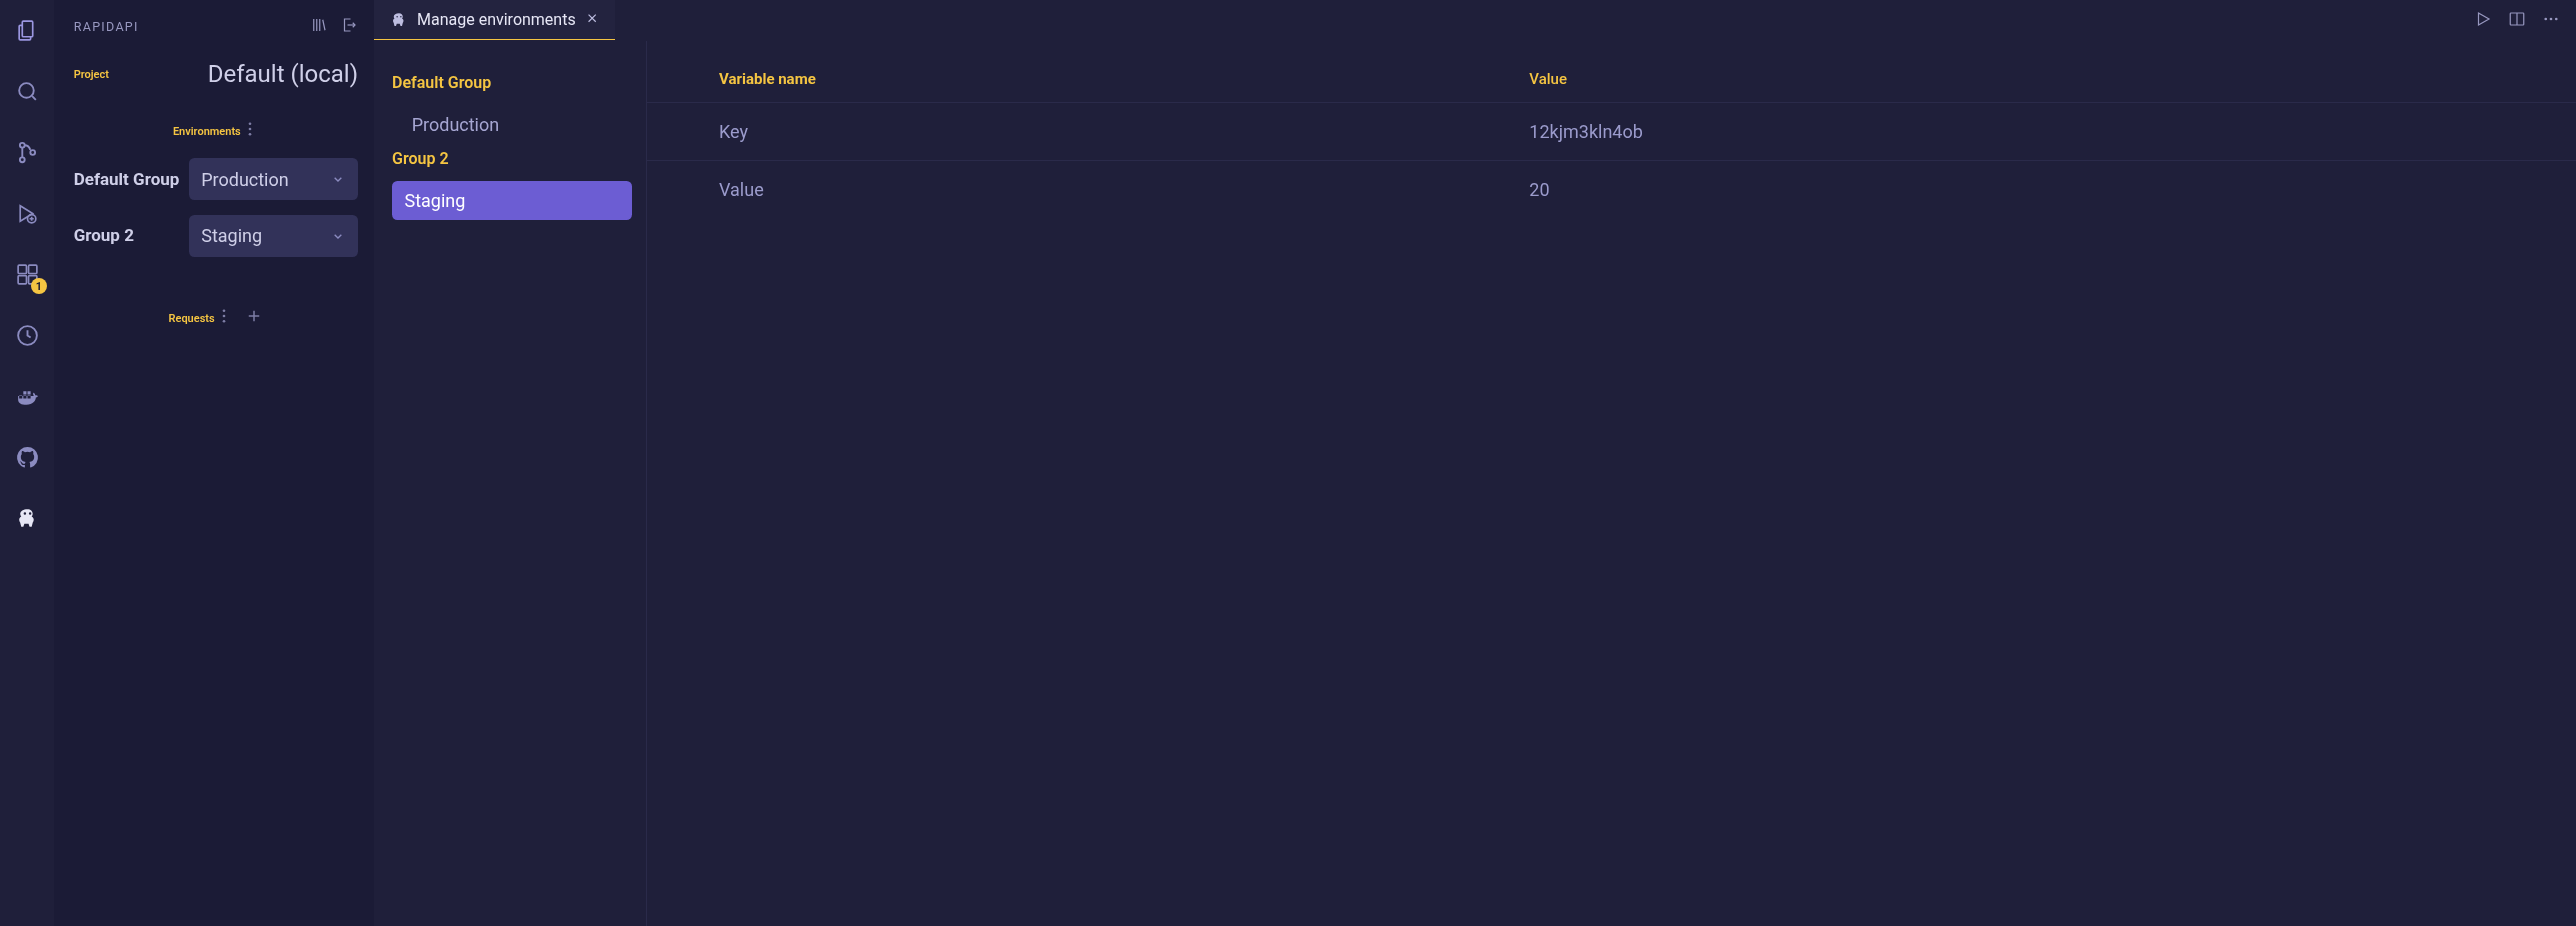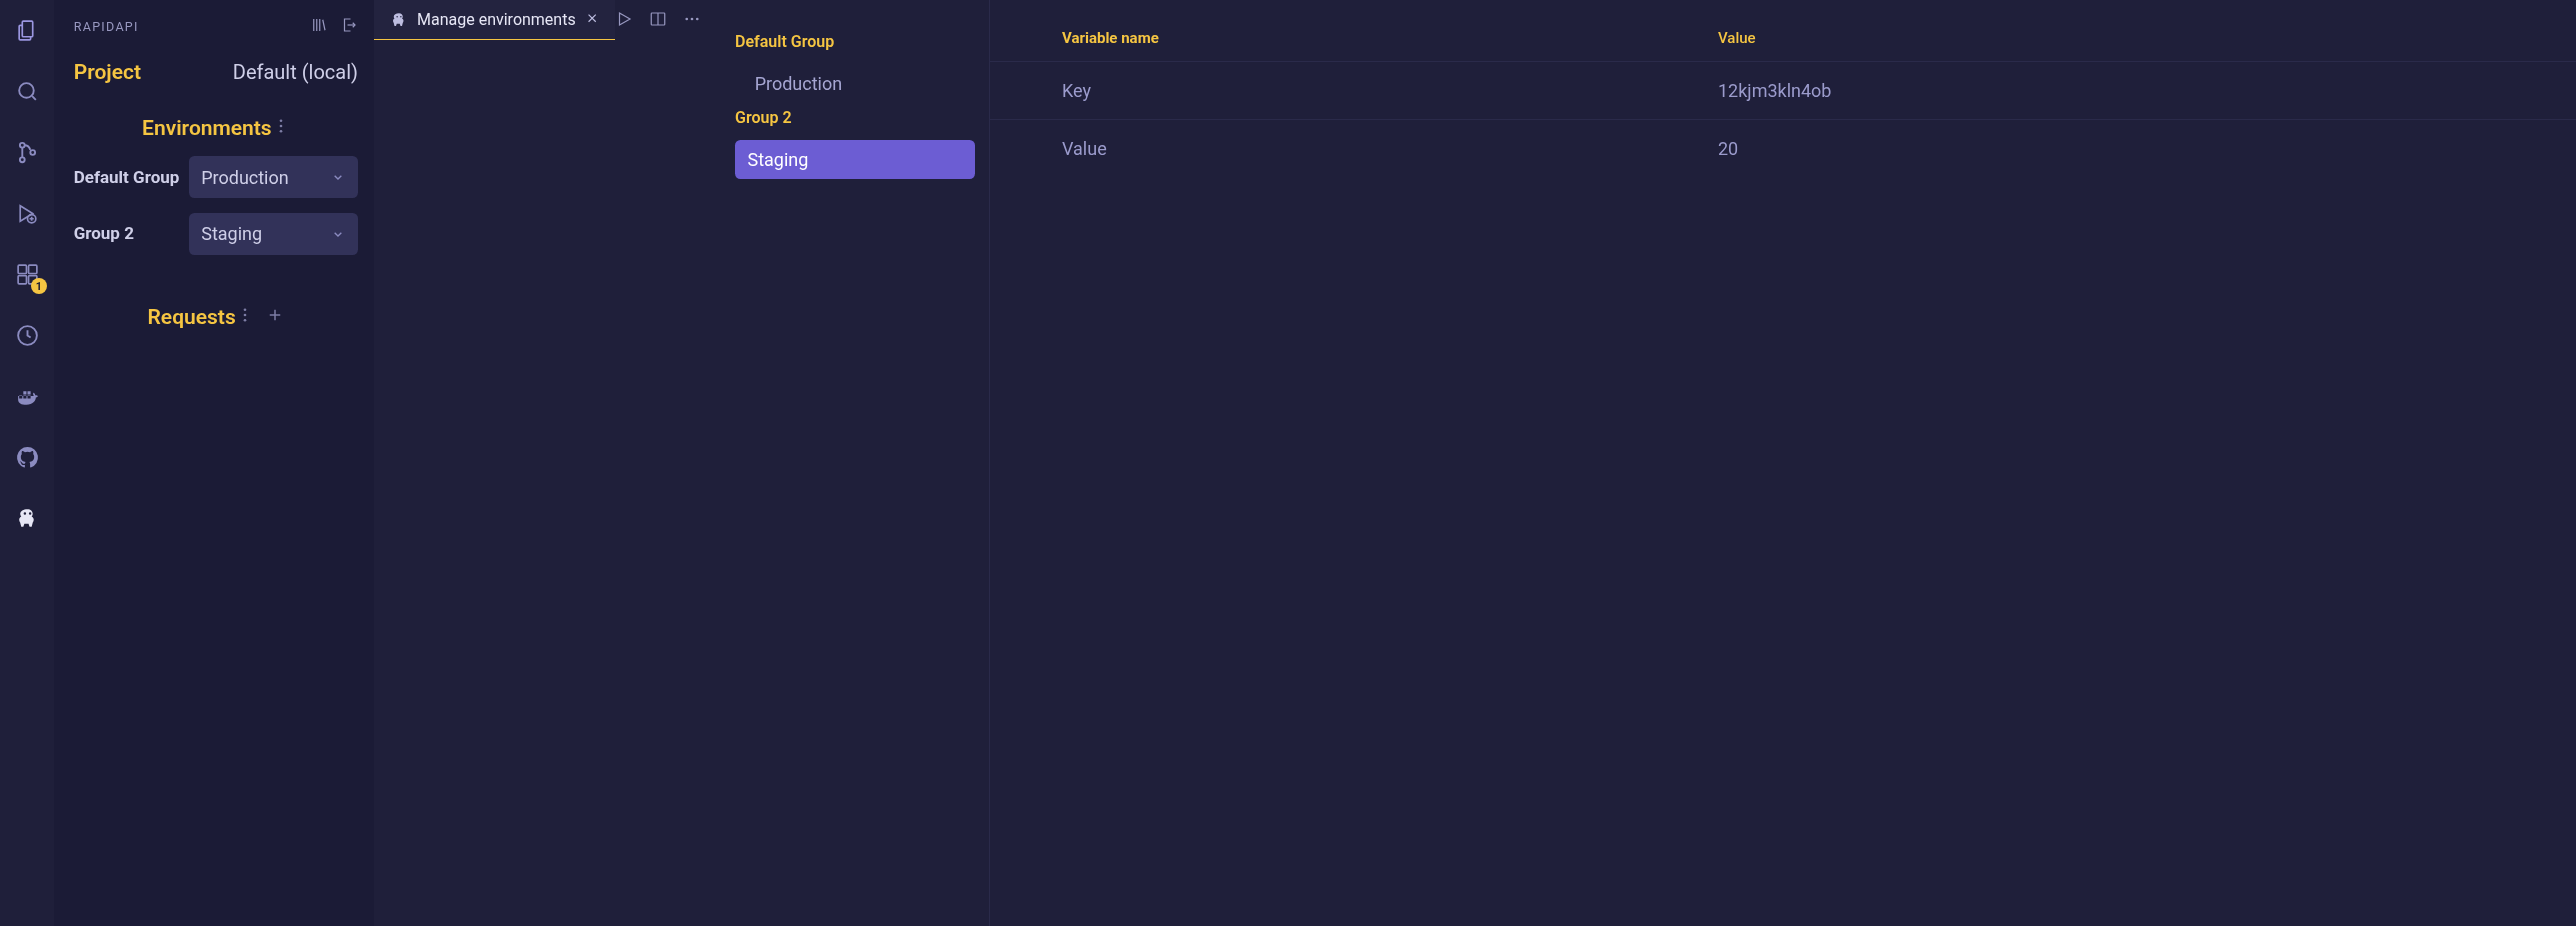--- a/index.html
+++ b/index.html
@@ -81,25 +81,25 @@
 
   .project-row {
     display: flex;
     justify-content: space-between;
     align-items: center;
     margin-bottom: 32px;
   }
   .section-label {
     color: #f5c542;
     font-weight: 600;
-    font-size: 21px;
+    font-size: 11px;
   }
   .project-value {
     color: #cfcfe8;
-    font-size: 20px;
+    font-size: 24px;
     text-align: center;
   }
 
   .section-header {
     display: flex;
     justify-content: center;
     align-items: center;
     margin-bottom: 16px;
   }
   .section-header .icons { display:flex; gap:12.5px; color:#7d7da5; }
@@ -131,21 +131,21 @@
     cursor: pointer;
   }
   .env-select svg { width:16px; height:16px; color:#8b8bc0; }
 
   .requests-header { margin-top: 36px; }
 
   
   .editor {
     flex: 1;
     display: flex;
-    flex-direction: row;
+    flex-direction: column;
     background: #1f1f3a;
     min-width: 0;
   }
   .tabbar {
     height: 41px;
     background: #1f1f3a;
     display: flex;
     align-items: stretch;
     border-bottom: 0.9px solid #1f1f3a;
   }

